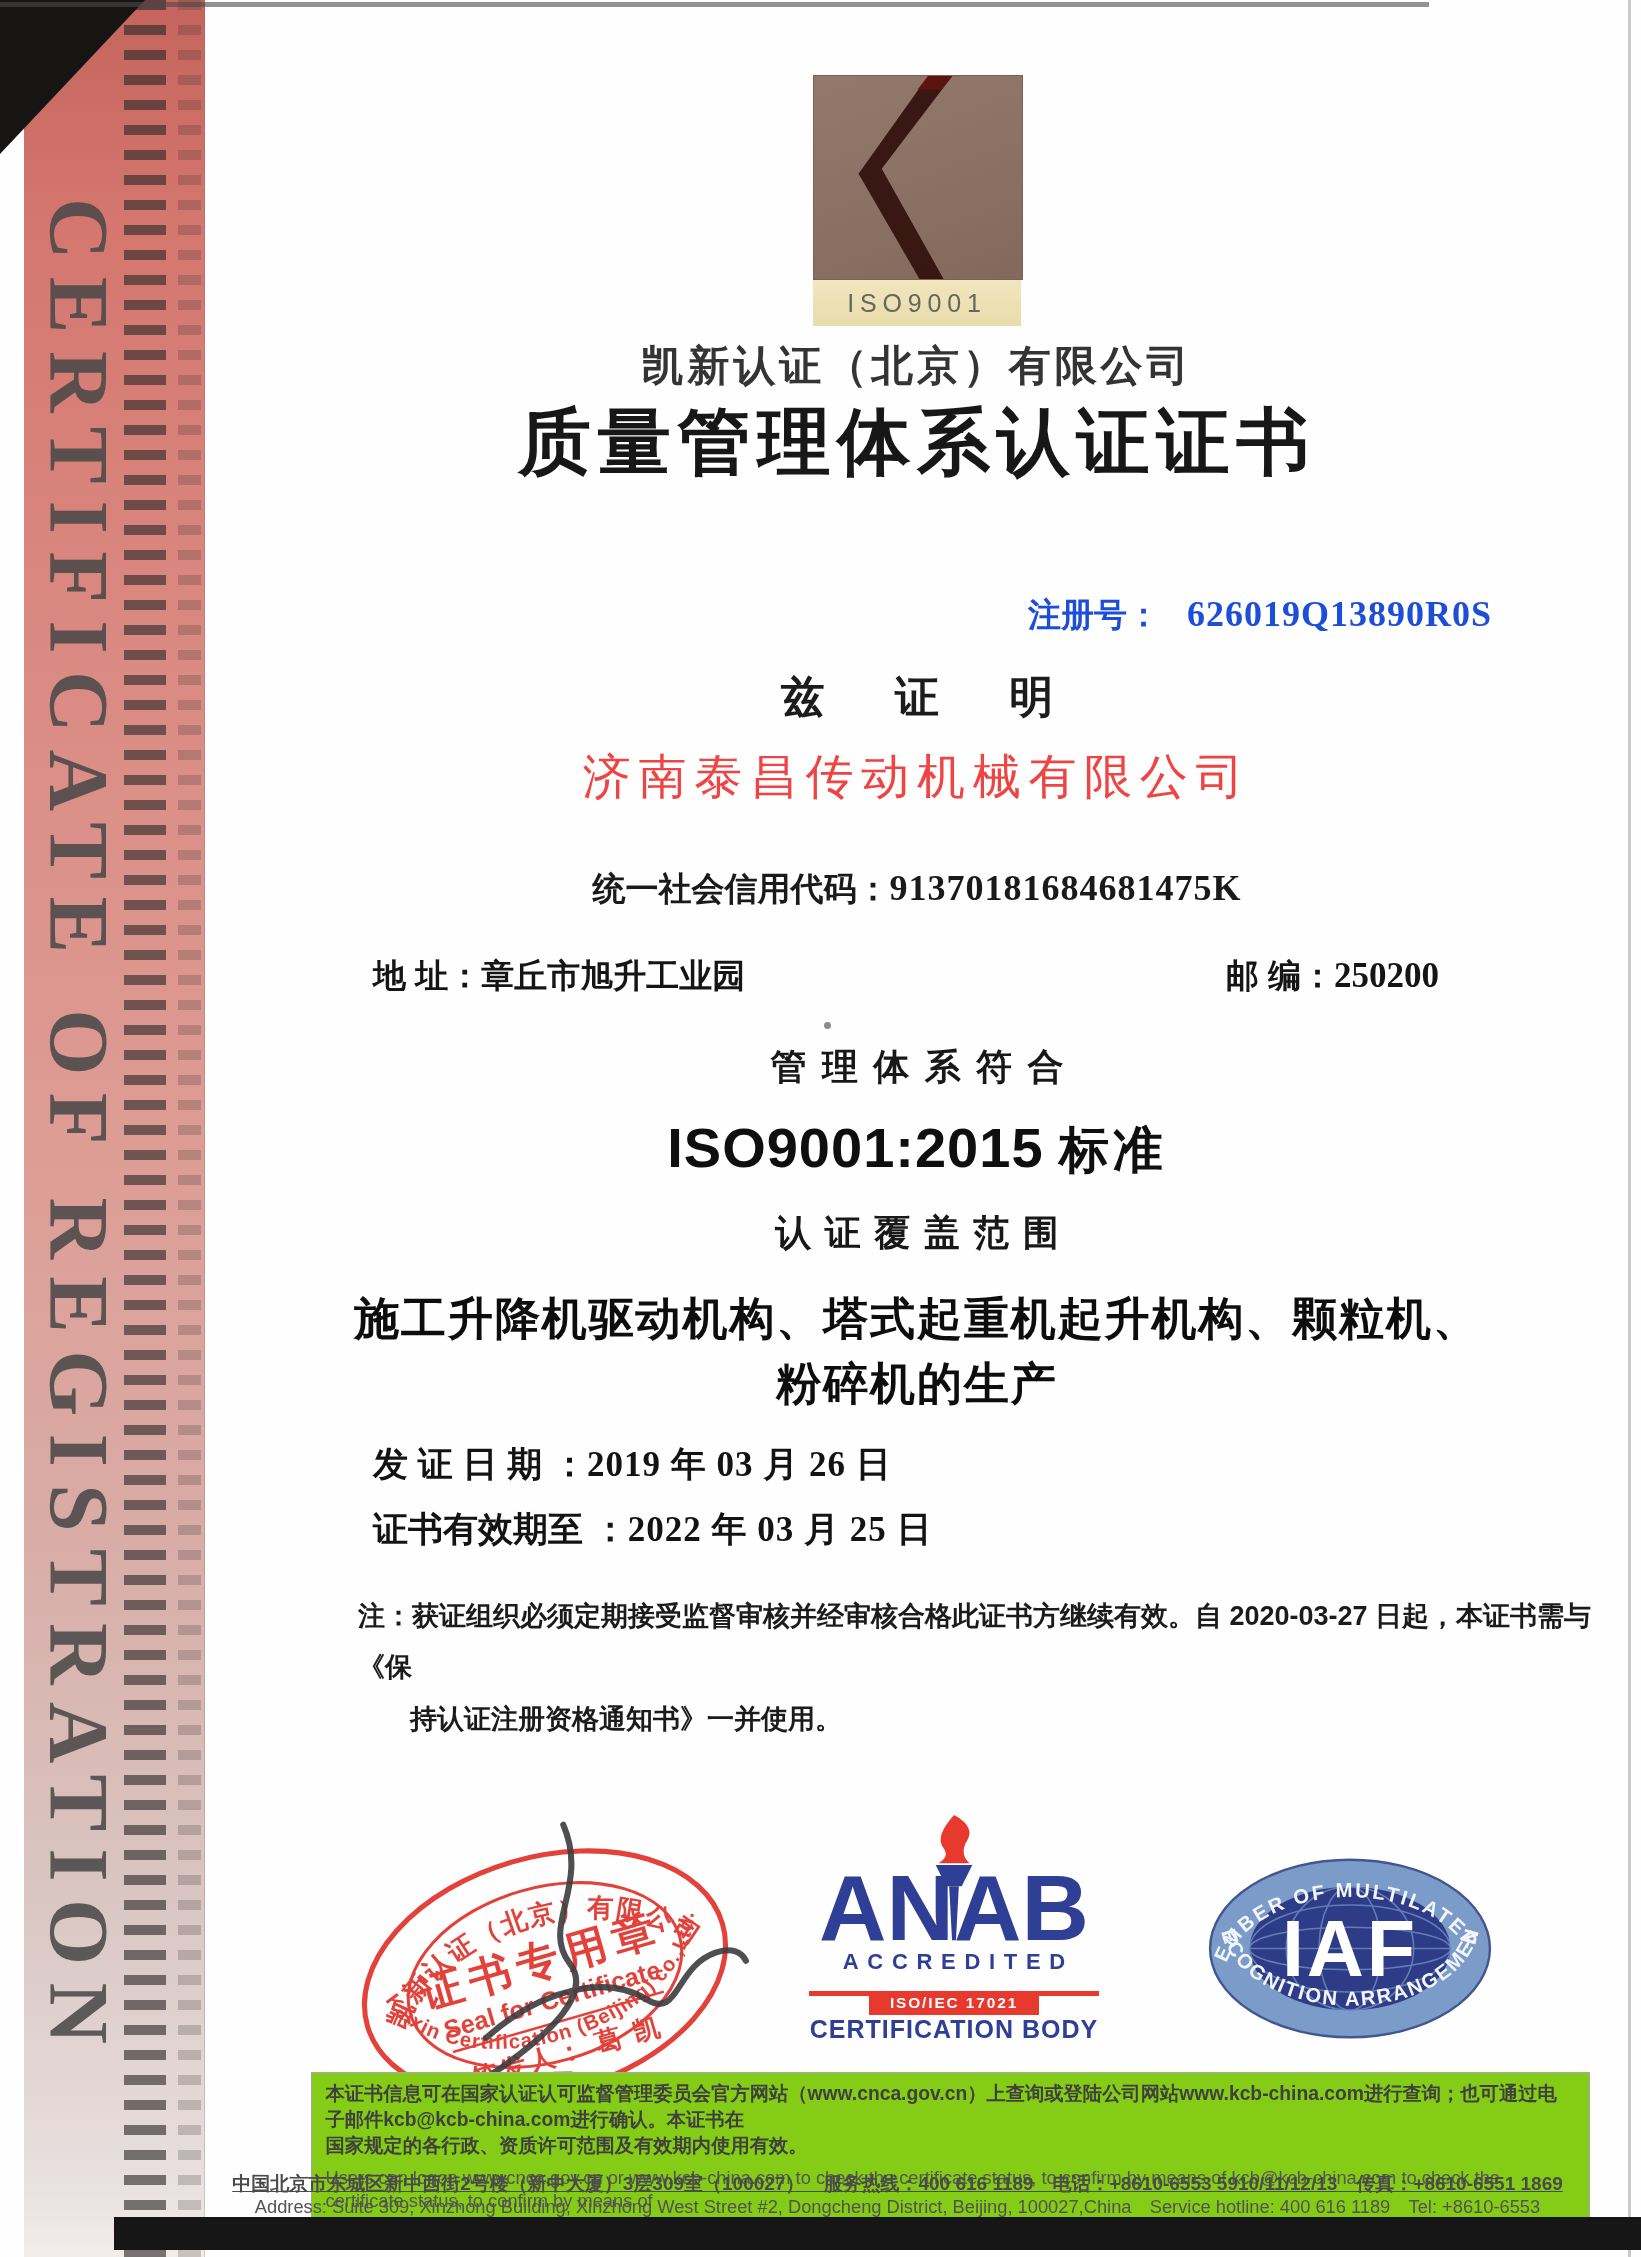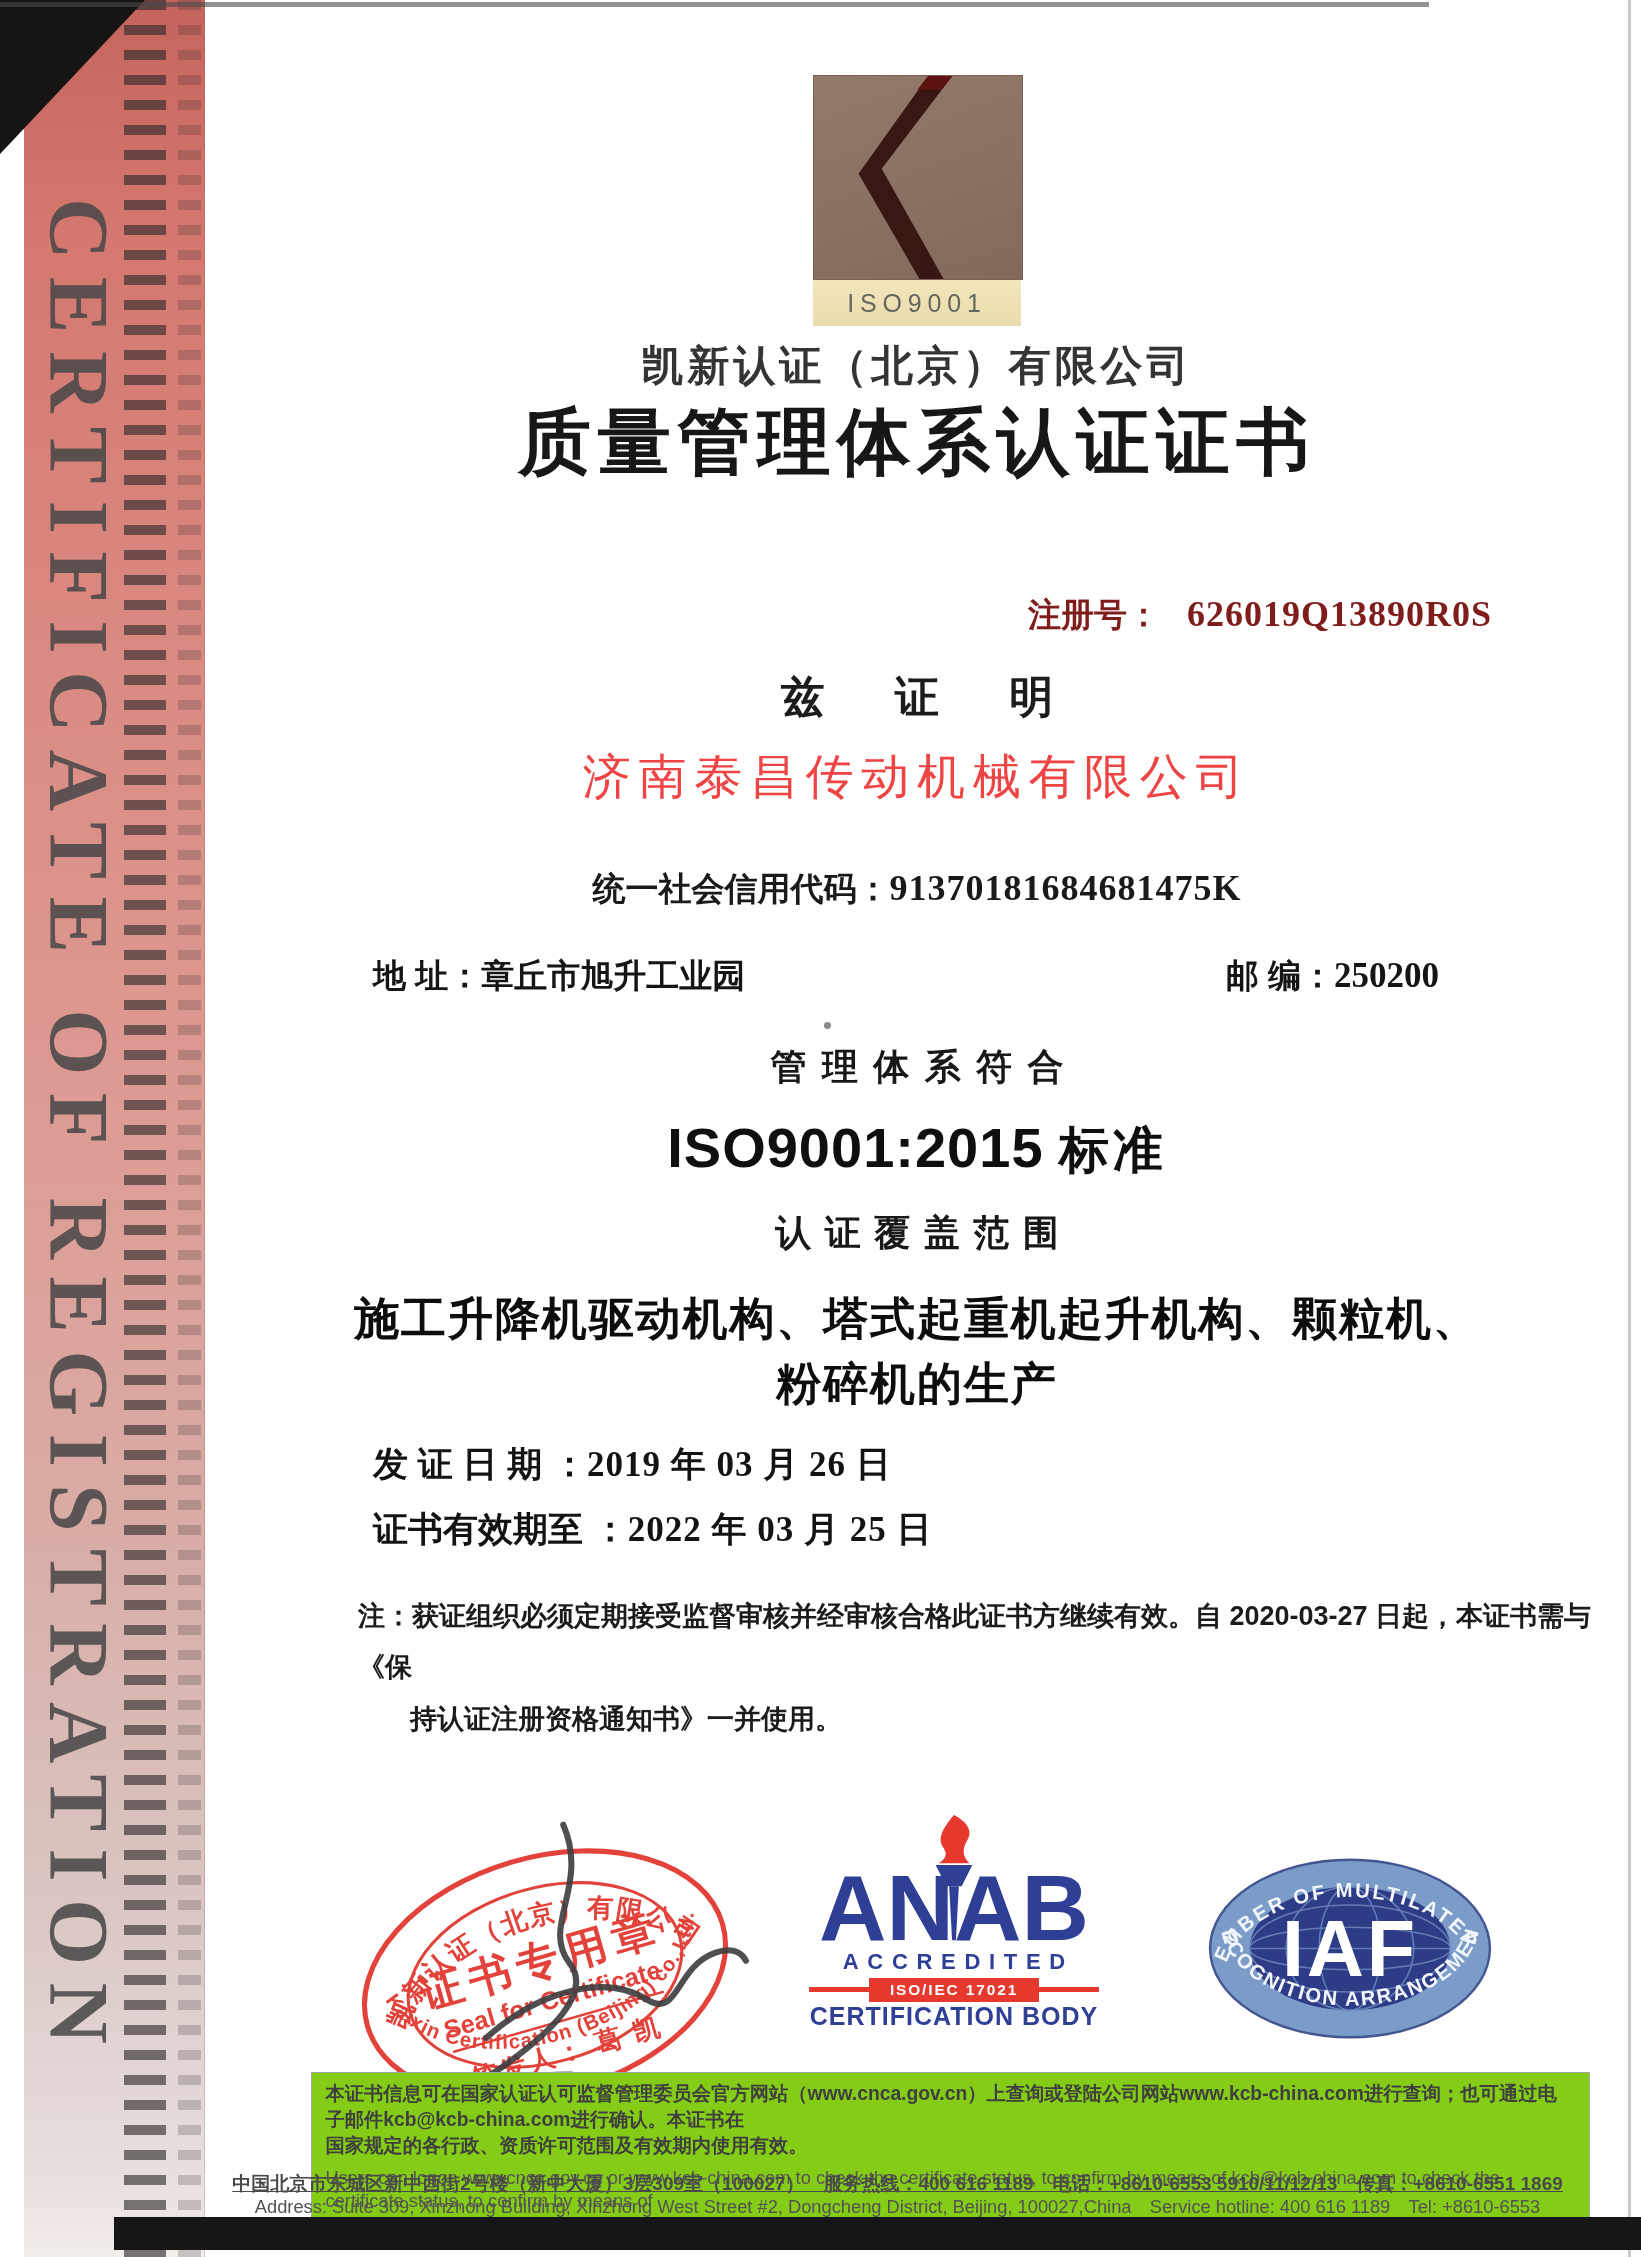--- a/index.html
+++ b/index.html
@@ -33,21 +33,21 @@
   
   .logo{position:absolute;left:0;right:0;top:75px;display:flex;flex-direction:column;align-items:center;}
   .logo-box{width:208px;}
   .logo-rect{width:208px;height:203px;background:linear-gradient(160deg,#93796a 0%,#8b7163 55%,#83695c 100%);position:relative;border:1px solid #7a6356;}
   .logo-band{width:208px;height:46px;background:linear-gradient(180deg,#f1e6bd,#e9dcab);display:flex;align-items:center;justify-content:center;
     font-size:25px;letter-spacing:5.8px;color:#63675f;font-weight:500;}
 
   
   .issuer{position:absolute;left:0;right:0;top:338px;font-size:42px;font-weight:700;letter-spacing:3.9px;color:#343434;}
   .cert-title{position:absolute;left:0;right:0;top:394px;font-size:73px;font-weight:900;letter-spacing:6.8px;color:#171717;}
-  .regno-row{position:absolute;left:0;right:0;top:593px;text-align:right;padding-right:130px;color:#7f1d1d;}
+  .regno-row{position:absolute;left:0;right:0;top:593px;text-align:right;padding-right:130px;color:#1d4ed8;}
   .regno-label{font-size:33px;font-weight:800;}
   .regno-value{font-family:"Liberation Serif",serif;font-size:36px;font-weight:bold;letter-spacing:1px;margin-left:27px;}
   .certify{position:absolute;left:0;right:0;top:668px;font-size:44px;font-weight:800;letter-spacing:29px;color:#1c1c1c;text-indent:29px;}
 
   .company-name{position:absolute;left:0;right:0;top:745px;font-size:48px;font-weight:400;letter-spacing:7.7px;color:#ef4444;}
   .credit-row{position:absolute;left:0;right:0;top:867px;color:#1a1a1a;}
   .credit-label{font-size:33px;font-weight:700;}
   .credit-value{font-family:"Liberation Serif",serif;font-size:36px;font-weight:600;letter-spacing:1px;}
   .addr-row{position:absolute;left:0;right:0;top:954px;display:flex;justify-content:space-between;
     padding-left:161px;padding-right:183px;font-size:33px;font-weight:800;color:#151515;}
@@ -69,21 +69,21 @@
   .note-l1{padding-left:146px;}
   .note-l2{padding-left:198px;}
 
   
   .seal{position:absolute;left:130px;top:1830px;width:406px;height:290px;}
   .seal svg{overflow:visible;}
 
   
   .anab{position:absolute;left:597px;top:1815px;width:290px;text-align:center;color:#2f3f96;}
   .anab-accredited{font-size:22px;letter-spacing:8.7px;font-weight:600;margin-top:0px;text-indent:8.7px;}
-  .anab-band{display:flex;align-items:center;margin-top:3px;}
+  .anab-band{display:flex;align-items:flex-start;margin-top:16px;}
   .anab-band .seg{flex:1;height:4.8px;background:#e8392f;}
   .anab-band .tag{background:#e8392f;color:#fff;font-size:15.4px;letter-spacing:1.9px;padding:2.9px 21px;font-weight:600;white-space:nowrap;}
   .anab-l1{font-size:25px;font-weight:800;margin-top:9.7px;letter-spacing:1px;}
   .anab-l2{font-size:25px;font-weight:800;letter-spacing:1px;}
 
   
   .iaf{position:absolute;left:993px;top:1852px;width:290px;height:193px;}
 
   
   .fbox{position:absolute;left:99px;top:2072px;width:1250px;border:1.9px solid #a5a5a5;background:#84cc16;

